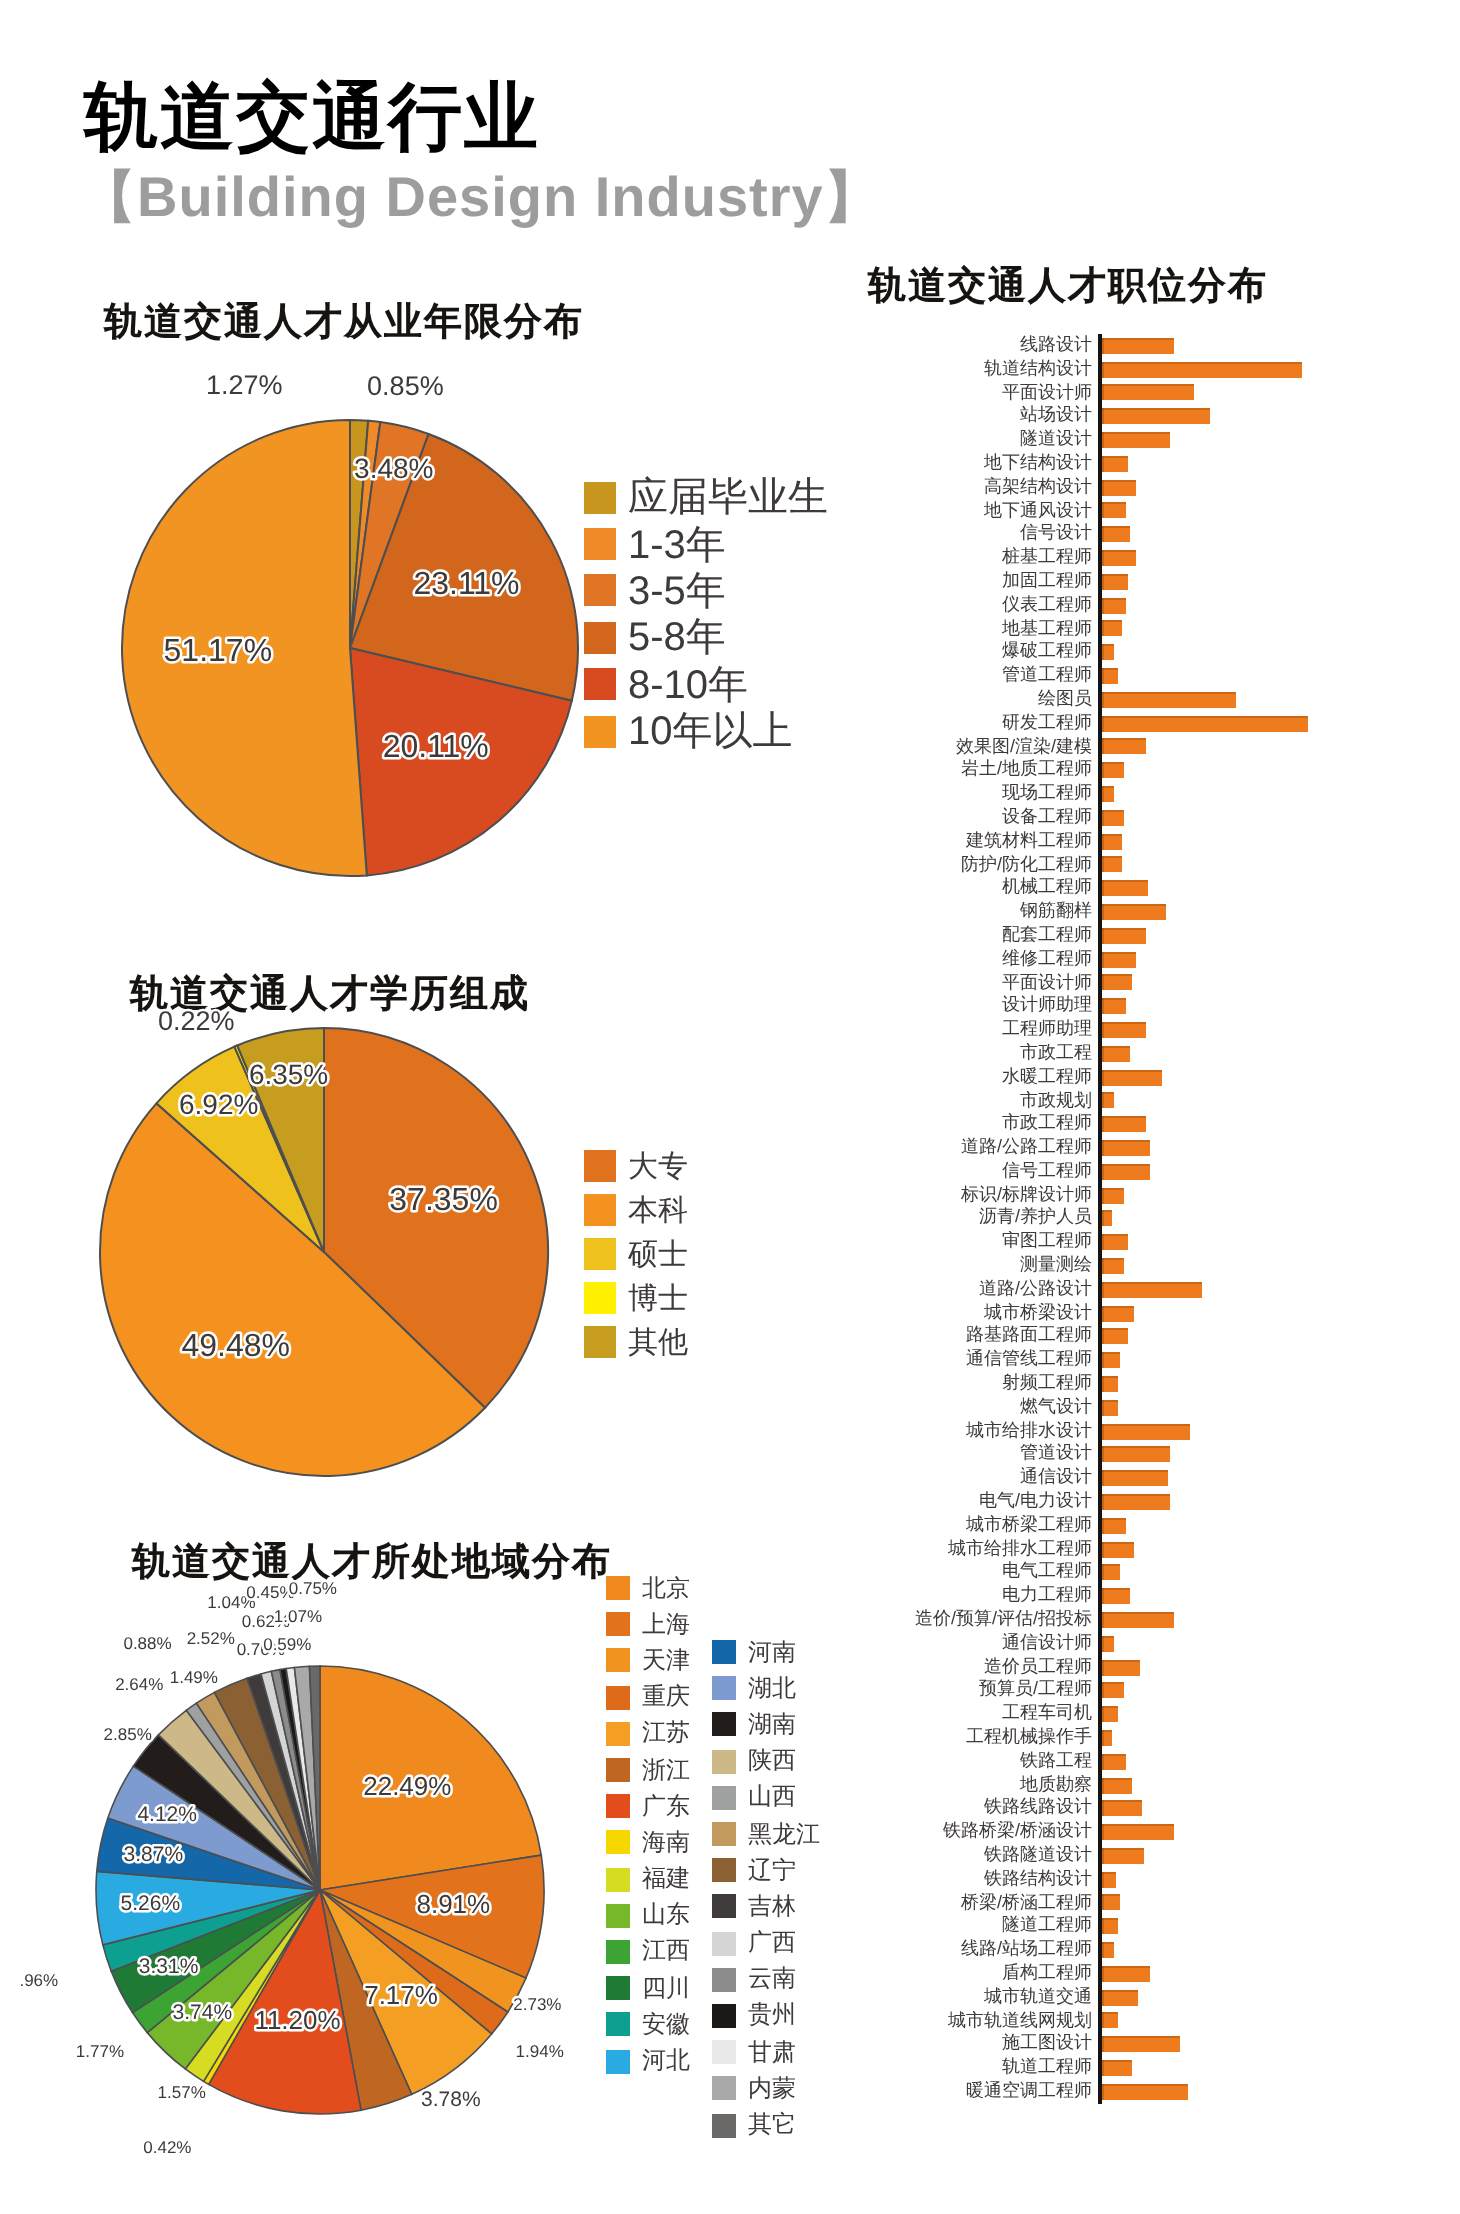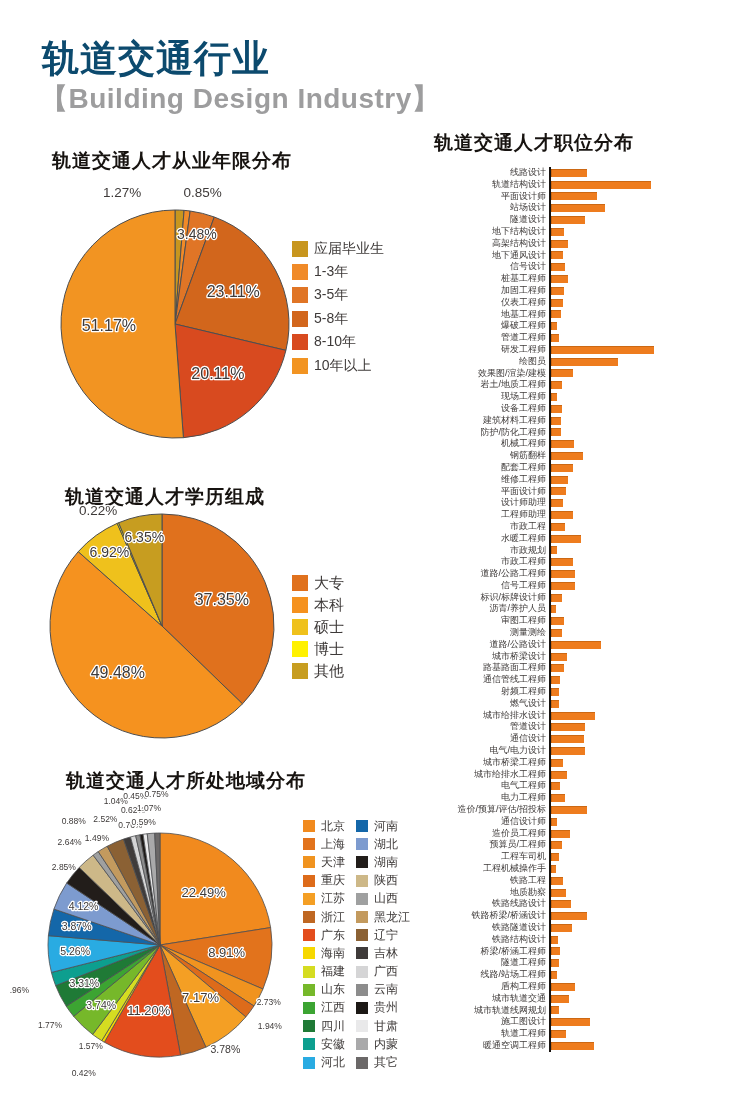--- a/index.html
+++ b/index.html
@@ -2,44 +2,44 @@
 <html><head>
 <meta charset="utf-8">
 <style>
   html,body{margin:0;padding:0;}
   body{
     width:730px;height:1107px;position:relative;background:#ffffff;
     font-family:"Liberation Sans","DejaVu Sans",sans-serif;color:#3e3a39;overflow:hidden;
   }
   .abs{position:absolute;}
   
-  #header-title{left:42px;top:34px;font-size:37px;font-weight:bold;color:#0c4a6e;letter-spacing:1px;}
+  #header-title{left:42px;top:34px;font-size:37px;font-weight:bold;color:#000000;letter-spacing:1px;}
   #header-subtitle{left:40px;top:80px;font-size:28px;font-weight:bold;color:#9d9d9e;letter-spacing:0.5px;}
   
   .sec-title{font-size:19px;font-weight:bold;color:#171310;letter-spacing:1px;}
   #sec1-title{left:52px;top:148px;}
   #sec2-title{left:65px;top:484px;}
   #sec3-title{left:66px;top:768px;}
   #sec4-title{left:434px;top:130px;}
   
   #pie1{left:30px;top:180px;}
   #pie2{left:30px;top:495px;}
   #pie3{left:10px;top:790px;}
   svg text{font-family:"Liberation Sans","DejaVu Sans",sans-serif;}
   
   .legend{display:flex;flex-direction:column;}
   #legend1{left:292px;top:237px;}
   #legend1 .legend-item{height:23.4px;}
   #legend1 .swatch{width:16px;height:16px;}
-  #legend1 .legend-label{font-size:14px;}
+  #legend1 .legend-label{font-size:20px;}
   #legend2{left:292px;top:572px;}
   #legend2 .legend-item{height:22px;}
   #legend2 .swatch{width:16px;height:16px;}
   #legend2 .legend-label{font-size:15px;}
-  #legend3-col1{left:303px;top:817px;justify-content:space-between;}
+  #legend3-col1{left:303px;top:785px;justify-content:space-between;}
   #legend3-col2{left:356px;top:817px;}
   #legend3-col1 .legend-item,#legend3-col2 .legend-item{height:18.2px;}
   #legend3-col1 .swatch,#legend3-col2 .swatch{width:12px;height:12px;}
   #legend3-col1 .legend-label,#legend3-col2 .legend-label{font-size:12px;}
   .legend-item{display:flex;align-items:center;}
   .swatch{display:inline-block;margin-right:6px;flex:0 0 auto;}
   .legend-label{color:#3e3a39;white-space:nowrap;}
   
   #bar-rows{left:430px;top:167px;width:290px;}
   .bar-row{display:flex;align-items:center;height:11.8px;}
@@ -394,29 +394,29 @@
         <div class="bar" style="width: 6px; background: rgb(238, 124, 30);"></div>
       </div>
     </div>
     <div class="bar-row">
       <div class="bar-label">管道工程师</div>
       <div class="bar-track">
         <div class="bar" style="width: 8px; background: rgb(238, 124, 30);"></div>
       </div>
     </div>
     <div class="bar-row">
+      <div class="bar-label">绘图员</div>
+      <div class="bar-track">
+        <div class="bar" style="width: 67px; background: rgb(238, 124, 30);"></div>
+      </div>
+    </div>
+    <div class="bar-row">
       <div class="bar-label">研发工程师</div>
       <div class="bar-track">
         <div class="bar" style="width: 103px; background: rgb(238, 124, 30);"></div>
-      </div>
-    </div>
-    <div class="bar-row">
-      <div class="bar-label">绘图员</div>
-      <div class="bar-track">
-        <div class="bar" style="width: 67px; background: rgb(238, 124, 30);"></div>
       </div>
     </div>
     <div class="bar-row">
       <div class="bar-label">效果图/渲染/建模</div>
       <div class="bar-track">
         <div class="bar" style="width: 22px; background: rgb(238, 124, 30);"></div>
       </div>
     </div>
     <div class="bar-row">
       <div class="bar-label">岩土/地质工程师</div>

